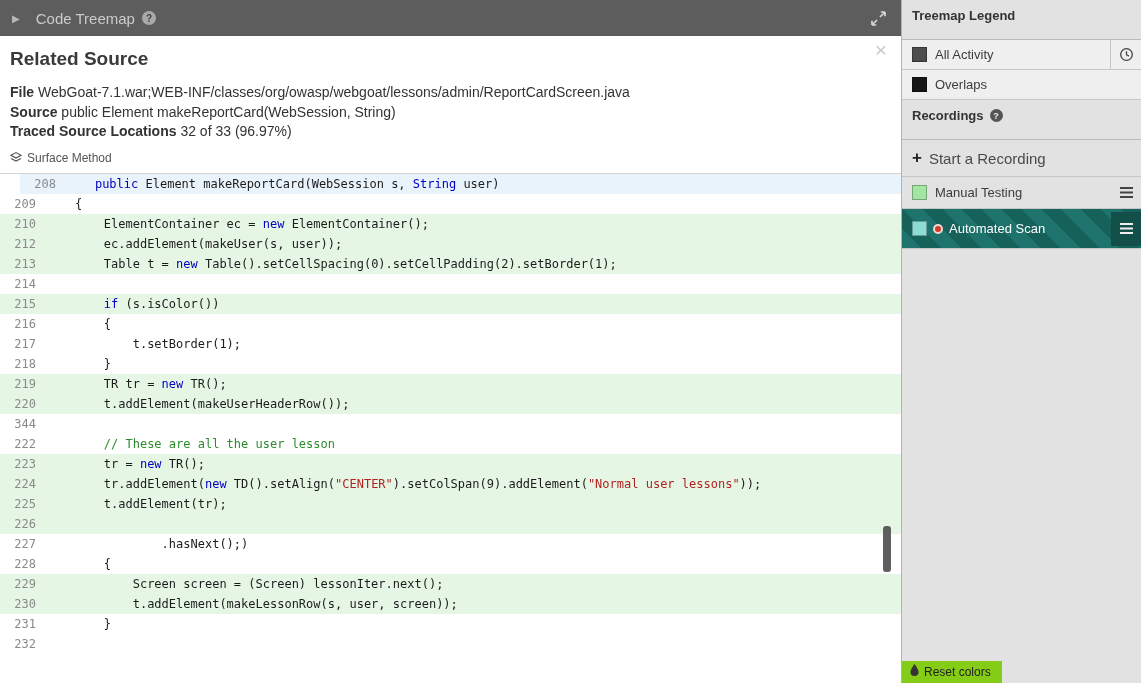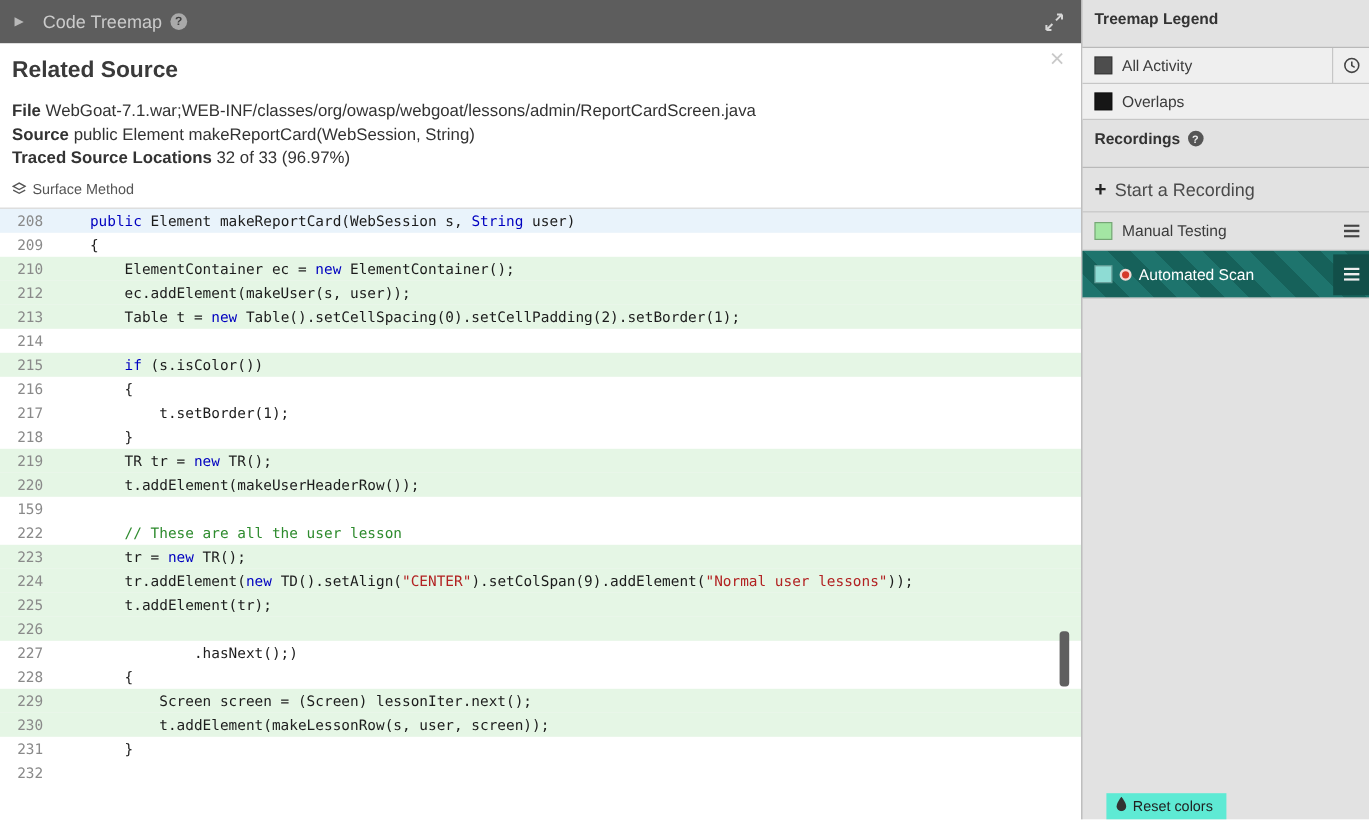--- a/index.html
+++ b/index.html
@@ -24,21 +24,21 @@
   .meta-line { font-size:14px; color:#333; line-height:19.5px; }
   .meta-label { font-weight:bold; }
   .surface { display:flex; align-items:center; gap:5px; font-size:12px; color:#555; margin:9px 0 7px; }
 
   
   .code-wrap { border-top:1px solid #d5d5d5; position:relative;
                font-family:"DejaVu Sans Mono", monospace; font-size:12px; height:503px; overflow:hidden; }
   .code-line { display:flex; height:20px; line-height:20px; white-space:pre; }
   .code-line .ln { flex:0 0 36px; width:36px; text-align:right; color:#8a8a8a; }
   .code-line .lt { margin-left:10px; color:#1c1c1c; }
-  .code-line.sel { background:var(--sel); }
+  .code-line.sel { background:var(--sel);margin-left:20px; }
   .code-line.hl  { background:var(--hl);align-items:center; }
   .kw  { color:var(--kw); }
   .str { color:var(--str); }
   .com { color:var(--com); }
   .vscroll { position:absolute; top:0; right:10px; width:8px; height:100%; }
   .vthumb { position:absolute; top:352px; left:0; width:8px; height:46px; background:#5f5f5f; border-radius:3px; cursor:pointer; }
 
   
   .sidebar { width:240px; flex:0 0 240px; background:#e2e2e2; border-left:1px solid #b3b3b3;
              position:relative; font-size:13px; color:#3c3c3c; }
@@ -52,22 +52,22 @@
                border-bottom:1px solid #c6c6c6; cursor:pointer; }
   .start-row .plus { font-weight:bold; font-size:17px; color:#222; margin-right:7px; }
   .rec-row { display:flex; align-items:center; height:32px; border-bottom:1px solid #c6c6c6; cursor:pointer; }
   .rec-row .bars-cell { margin-left:auto; width:30px; height:32px; display:flex; align-items:center; justify-content:center; color:#444; }
   .rec-row.selected { color:#fff;
       background:repeating-linear-gradient(45deg, #1e746d 0 14px, #16615a 14px 28px); height:40px; }
   .rec-row.selected .bars-cell { background:#124f49; color:#eee; height:34px; }
   .rec-dot { width:10px; height:10px; border-radius:50%; background:#d43a2a; border:2px solid #f3d9d4;
              margin-right:6px; flex:0 0 10px; }
   .rec-row.selected .swatch { margin-right:6px; }
-  .reset-btn { position:absolute; bottom:0; left:20px; display:flex; align-items:center; gap:5px;
-               background:#5eead4; border:none; padding:3px 11px 4px 8px; font-size:12px; color:#222;
+  .reset-btn { position:absolute; bottom:0; left:0; display:flex; align-items:center; gap:5px;
+               background:#84cc16; border:none; padding:3px 11px 4px 8px; font-size:12px; color:#222;
                font-family:"Liberation Sans", sans-serif; cursor:pointer; }
 </style>
 </head>
 <body>
 
 <div class="app">
 
   <div class="main-col">
 
     <div class="topbar">
@@ -115,21 +115,21 @@
             <div class="code-line hl"><span class="ln">210</span><span class="lt"><span>        ElementContainer ec = </span><span class="kw">new</span><span> ElementContainer();</span></span></div>
             <div class="code-line hl"><span class="ln">212</span><span class="lt"><span>        ec.addElement(makeUser(s, user));</span></span></div>
             <div class="code-line hl"><span class="ln">213</span><span class="lt"><span>        Table t = </span><span class="kw">new</span><span> Table().setCellSpacing(0).setCellPadding(2).setBorder(1);</span></span></div>
             <div class="code-line"><span class="ln">214</span><span class="lt"></span></div>
             <div class="code-line hl"><span class="ln">215</span><span class="lt"><span>        </span><span class="kw">if</span><span> (s.isColor())</span></span></div>
             <div class="code-line"><span class="ln">216</span><span class="lt"><span>        {</span></span></div>
             <div class="code-line"><span class="ln">217</span><span class="lt"><span>            t.setBorder(1);</span></span></div>
             <div class="code-line"><span class="ln">218</span><span class="lt"><span>        }</span></span></div>
             <div class="code-line hl"><span class="ln">219</span><span class="lt"><span>        TR tr = </span><span class="kw">new</span><span> TR();</span></span></div>
             <div class="code-line hl"><span class="ln">220</span><span class="lt"><span>        t.addElement(makeUserHeaderRow());</span></span></div>
-            <div class="code-line"><span class="ln">159</span><span class="lt"></span></div>
+            <div class="code-line"><span class="ln">344</span><span class="lt"></span></div>
             <div class="code-line"><span class="ln">222</span><span class="lt"><span>        </span><span class="com">// These are all the user lesson</span></span></div>
             <div class="code-line hl"><span class="ln">223</span><span class="lt"><span>        tr = </span><span class="kw">new</span><span> TR();</span></span></div>
             <div class="code-line hl"><span class="ln">224</span><span class="lt"><span>        tr.addElement(</span><span class="kw">new</span><span> TD().setAlign(</span><span class="str">"CENTER"</span><span>).setColSpan(9).addElement(</span><span class="str">"Normal user lessons"</span><span>));</span></span></div>
             <div class="code-line hl"><span class="ln">225</span><span class="lt"><span>        t.addElement(tr);</span></span></div>
             <div class="code-line hl"><span class="ln">226</span></div>
             <div class="code-line"><span class="ln">227</span><span class="lt"><span>                .hasNext();)</span></span></div>
             <div class="code-line"><span class="ln">228</span><span class="lt"><span>        {</span></span></div>
             <div class="code-line hl"><span class="ln">229</span><span class="lt"><span>            Screen screen = (Screen) lessonIter.next();</span></span></div>
             <div class="code-line hl"><span class="ln">230</span><span class="lt"><span>            t.addElement(makeLessonRow(s, user, screen));</span></span></div>
             <div class="code-line"><span class="ln">231</span><span class="lt"><span>        }</span></span></div>

